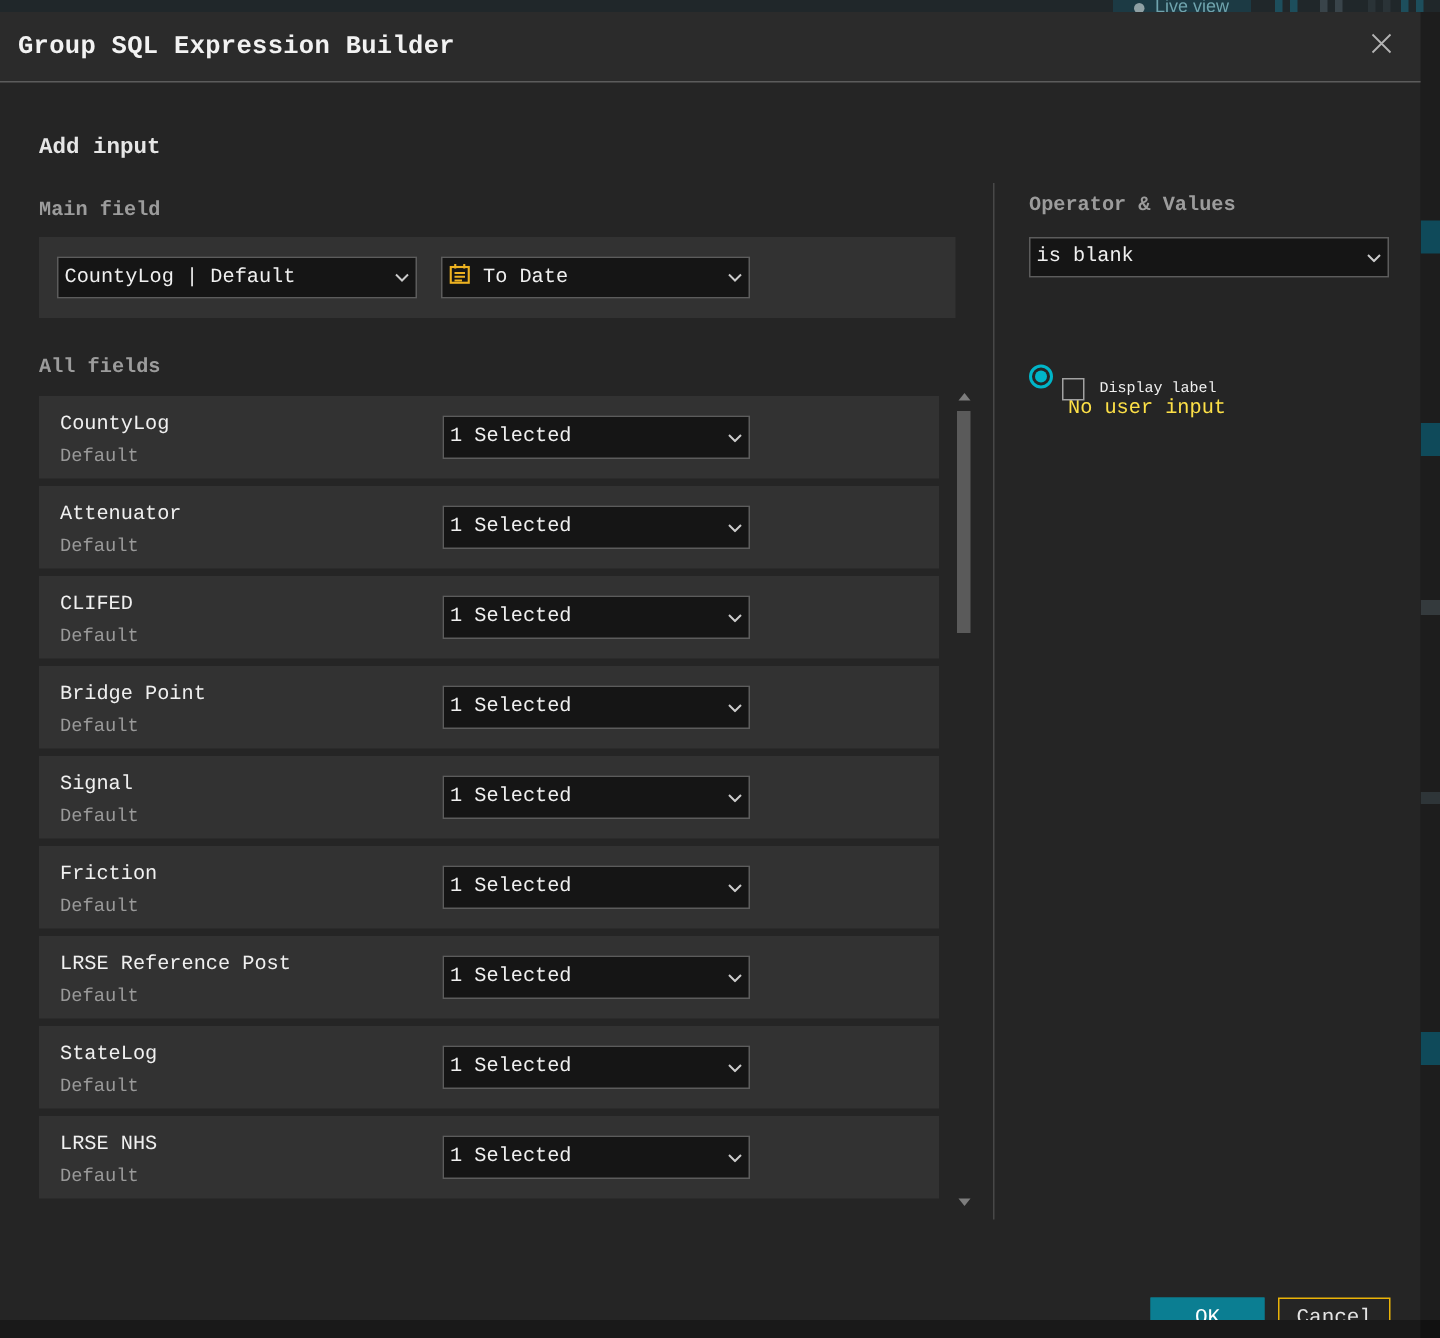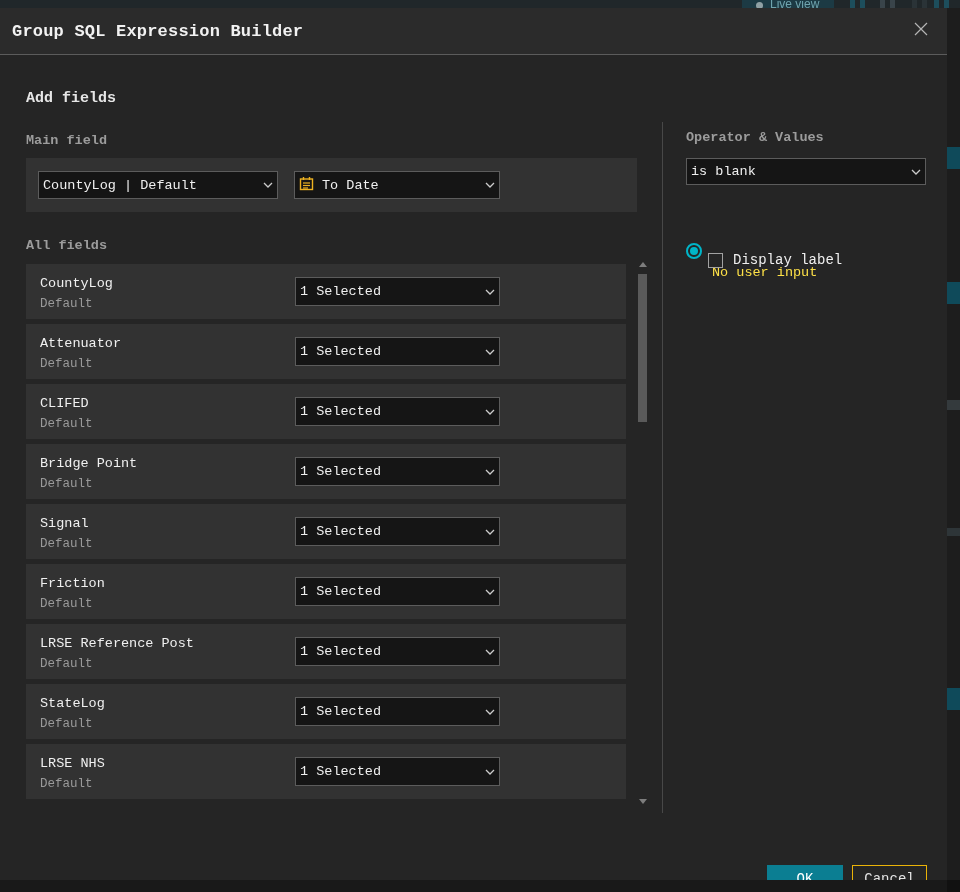--- a/index.html
+++ b/index.html
@@ -74,21 +74,21 @@
   
   .radio-row { position:absolute; left:686px; top:213px; display:flex; align-items:center; }
   .radio-outer {
     width:16px; height:16px; border-radius:50%;
     border:2px solid #00b5c8; display:flex; align-items:center; justify-content:center;
   }
   .radio-inner { width:8px; height:8px; border-radius:50%; background:#00b5c8; }
   .radio-label { margin-left:10px; font-size:13.5px; color:#fde047;margin-top:44px; }
   .check-row { position:absolute; left:708px; top:244px; display:flex; align-items:center; }
   .checkbox { width:15px; height:15px; border:1.5px solid #a2a2a2; background:transparent; }
-  .check-label { margin-left:10px; font-size:14px; color:#f0f0f0; }
+  .check-label { margin-left:10px; font-size:10px; color:#f0f0f0; }
 
   
   .btn { position:absolute; top:829px; height:28px; font-size:14px; display:flex; align-items:center; justify-content:center; cursor:pointer;margin-top:28px; }
   .btn-ok { left:767px; width:76px; background:#0b7e92; color:#ffffff; border:1px solid #0b7e92; }
   .btn-cancel { left:852px; width:75px; background:transparent; color:#e4e4e4; border:1px solid #eab308; }
 
   .chev svg { display:block; }
 </style>
 </head>
 <body>
@@ -122,21 +122,21 @@
     <span class="title">Group SQL Expression Builder</span>
     <span class="close-btn">
       <span>
         <svg width="16" height="16" viewBox="0 0 16 16">
             <path d="M2 2 L14 14 M14 2 L2 14" stroke="#b4b4b4" stroke-width="1.2" fill="none"></path>
           </svg>
       </span>
     </span>
   </div>
 
-  <div class="h-add">Add fields</div>
+  <div class="h-add">Add input</div>
 
   <div class="h-muted h-main">Main field</div>
   <div class="panel main-panel">
     <div class="dropdown dd-main-field">
       <span class="dd-label">CountyLog | Default</span>
       <span class="chev">
         <svg width="10" height="6" viewBox="0 0 10 6">
             <path d="M1 1 L5 5 L9 1" stroke="#cccccc" stroke-width="1.3" fill="none"></path>
           </svg>
       </span>

